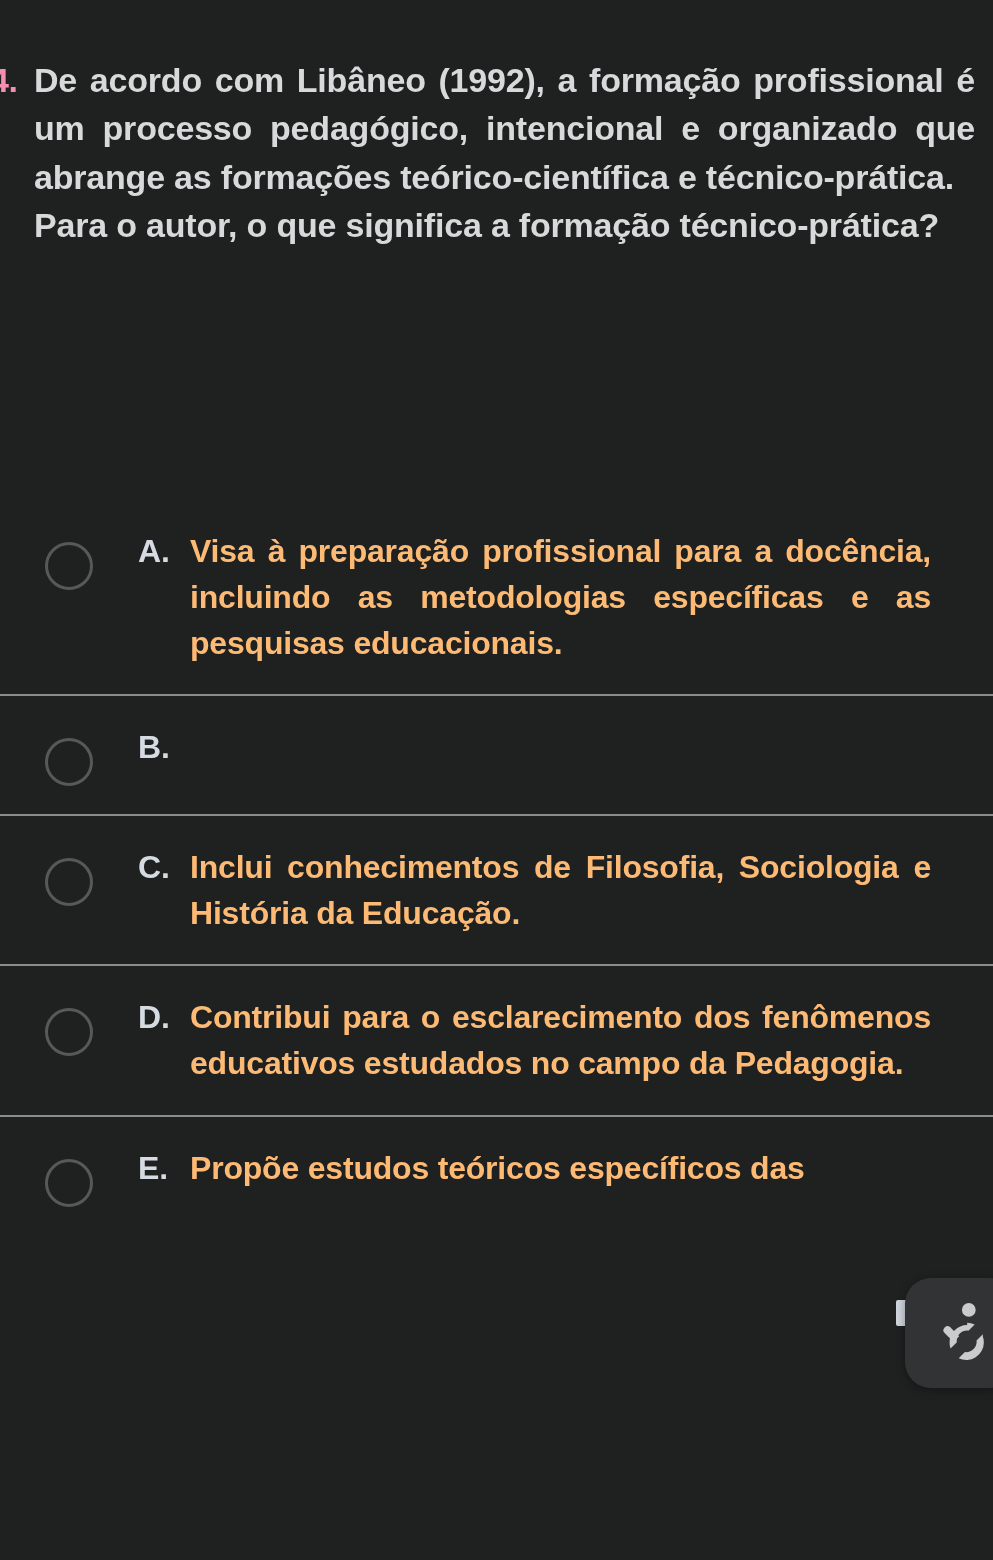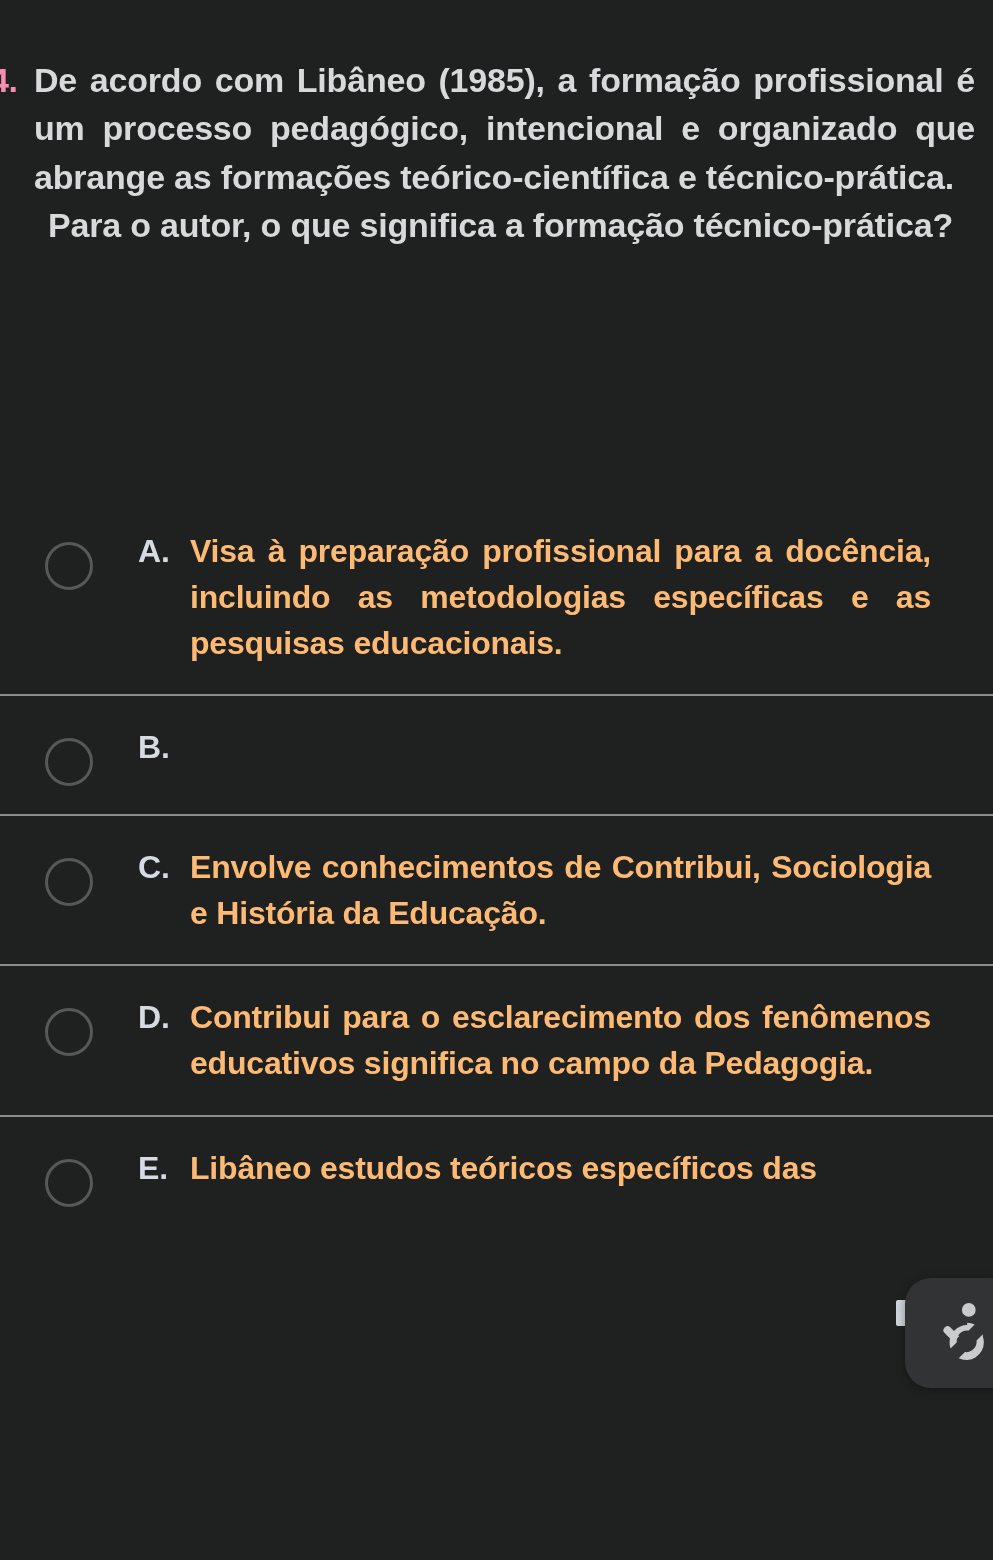--- a/index.html
+++ b/index.html
@@ -59,21 +59,20 @@
     text-align: justify;
     text-align-last: left;
     letter-spacing: -0.2px;
   }
 
   .q-text p {
     margin: 0;
   }
   .q-text p.last {
     text-align: justify;
-    margin-left: 14px;
   }
 
   
   .options {
     position: absolute;
     top: 500px;
     left: 0;
     width: 993px;
   }
 
@@ -164,21 +163,21 @@
 </style>
 </head>
 <body>
 
 <div class="page">
 
   <div class="question-block">
     <div class="question-row">
       <div class="q-number">4.</div>
       <div class="q-text">
-        <p>De acordo com Libâneo (1985), a formação profissional é um processo pedagógico, intencional e organizado que abrange as formações teórico-científica e técnico-prática.</p>
+        <p>De acordo com Libâneo (1992), a formação profissional é um processo pedagógico, intencional e organizado que abrange as formações teórico-científica e técnico-prática.</p>
         <p class="last">Para o autor, o que significa a formação técnico-prática?</p>
       </div>
     </div>
   </div>
 
   <div class="options">
 
     <div class="option">
       <div class="radio-cell">
         <span class="radio"></span>
@@ -192,37 +191,37 @@
         <span class="radio"></span>
       </div>
       <div class="opt-letter">B.</div>
     </div>
 
     <div class="option">
       <div class="radio-cell">
         <span class="radio"></span>
       </div>
       <div class="opt-letter">C.</div>
-      <div class="opt-text">Envolve conhecimentos de Contribui, Sociologia e História da Educação.</div>
+      <div class="opt-text">Inclui conhecimentos de Filosofia, Sociologia e História da Educação.</div>
     </div>
 
     <div class="option">
       <div class="radio-cell">
         <span class="radio"></span>
       </div>
       <div class="opt-letter">D.</div>
-      <div class="opt-text">Contribui para o esclarecimento dos fenômenos educativos significa no campo da Pedagogia.</div>
+      <div class="opt-text">Contribui para o esclarecimento dos fenômenos educativos estudados no campo da Pedagogia.</div>
     </div>
 
     <div class="option">
       <div class="radio-cell">
         <span class="radio"></span>
       </div>
       <div class="opt-letter">E.</div>
-      <div class="opt-text">Libâneo estudos teóricos específicos das</div>
+      <div class="opt-text">Propõe estudos teóricos específicos das</div>
     </div>
 
   </div>
 
   <div class="a11y-sliver"></div>
   <div class="a11y-fab" title="Acessibilidade">
     <svg viewBox="0 0 24 24" aria-hidden="true">
       <circle cx="15.2" cy="3.6" r="2.5" fill="#c9cbcd"></circle>
       <path d="M15.6 8.0 c-1.3 0 -2.4 0.5 -3.2 1.3 l-2.0 2.0 -1.9 -1.9 a1.4 1.4 0 0 0 -2.0 2.0 l2.3 2.3 c0.1 -0.9 0.4 -1.8 0.9 -2.5 l1.6 1.6 c-0.5 0.8 -0.8 1.8 -0.8 2.8 0 2.9 2.4 5.3 5.3 5.3 1.0 0 2.0 -0.3 2.8 -0.8 l1.6 1.6 a1.4 1.4 0 0 0 2.0 -2.0 l-2.3 -2.3" fill="none" stroke="#c9cbcd" stroke-width="0"></path>
       <path d="M9.0 9.3 a1.35 1.35 0 0 0 -1.9 1.9 l2.05 2.05 a6.0 6.0 0 0 0 -0.75 2.9 c0 3.3 2.7 6.0 6.0 6.0 1.05 0 2.05 -0.28 2.9 -0.76 l1.2 1.2 a1.35 1.35 0 0 0 1.9 -1.9 z" fill="#c9cbcd" opacity="0"></path>

